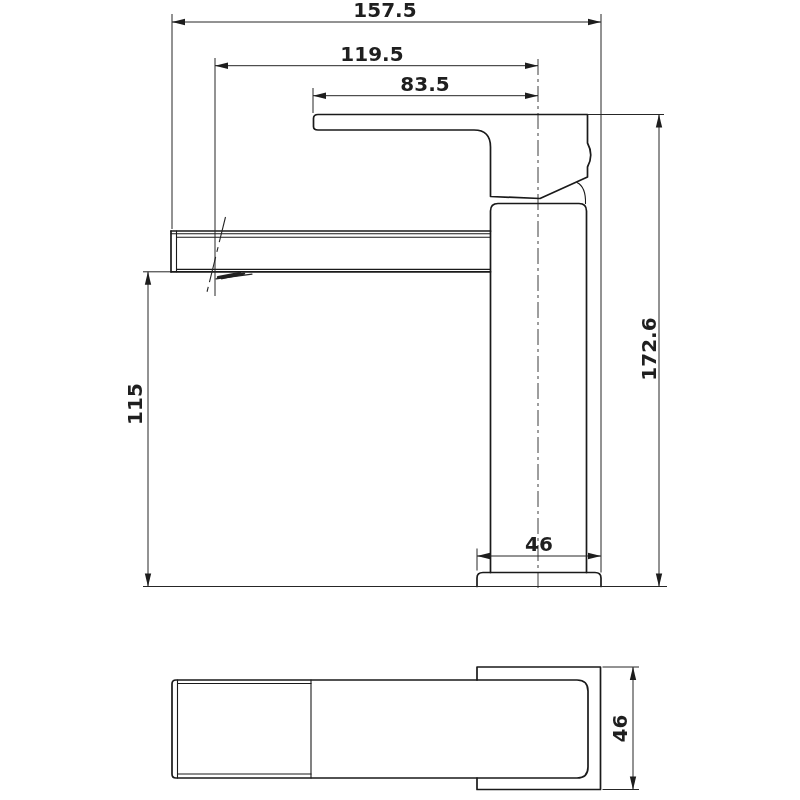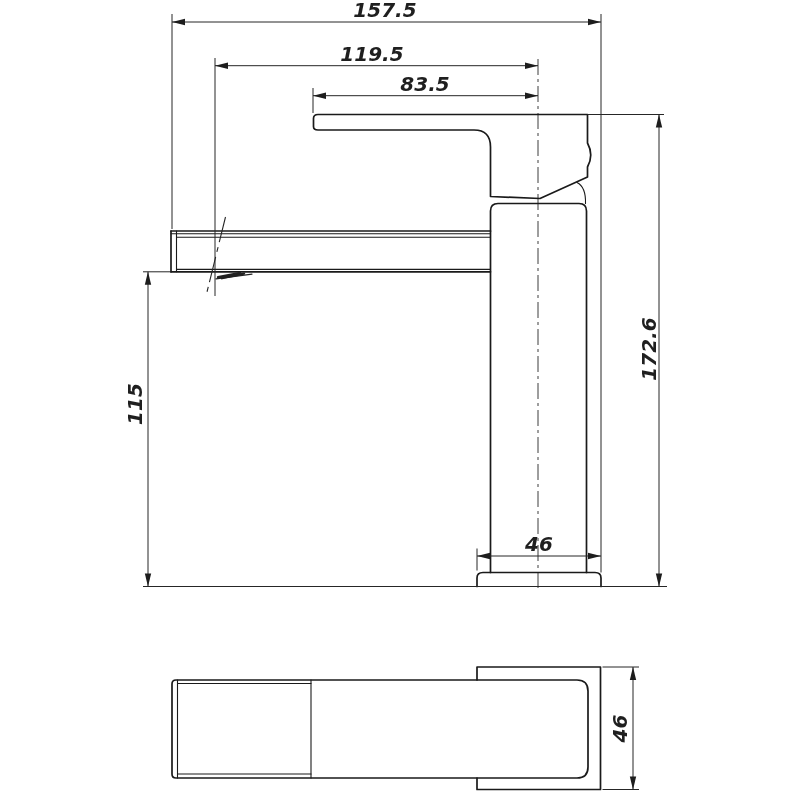--- a/index.html
+++ b/index.html
@@ -4,21 +4,21 @@
 <style>
   html, body {
     margin: 0;
     padding: 0;
     background: #ffffff;
     width: 800px;
     height: 800px;
     overflow: hidden;
     font-family: "DejaVu Sans", "Liberation Sans", sans-serif;
   }
-  .canvas-wrap { width: 800px; height: 800px; font-style: italic; }
+  .canvas-wrap { width: 800px; height: 800px; }
   svg { display: block; }
   
   .obj   { stroke: #1a1a1a; stroke-width: 1.7; fill: none; stroke-linecap: round; stroke-linejoin: round; }
   .obj-thin { stroke: #1a1a1a; stroke-width: 1.1; fill: none; stroke-linecap: round; }
   
   .dim   { stroke: #262626; stroke-width: 1; fill: none; stroke-linecap: butt; }
   .ctr   { stroke: #262626; stroke-width: 0.9; fill: none; stroke-dasharray: 16 4 3 4; }
   .leader{ stroke: #262626; stroke-width: 1.1; fill: none; stroke-dasharray: 26 5 5 5; }
   .arrow { fill: #1d1d1d; stroke: none; }
   .hatch { stroke: #222222; stroke-linecap: round; fill: none; }

